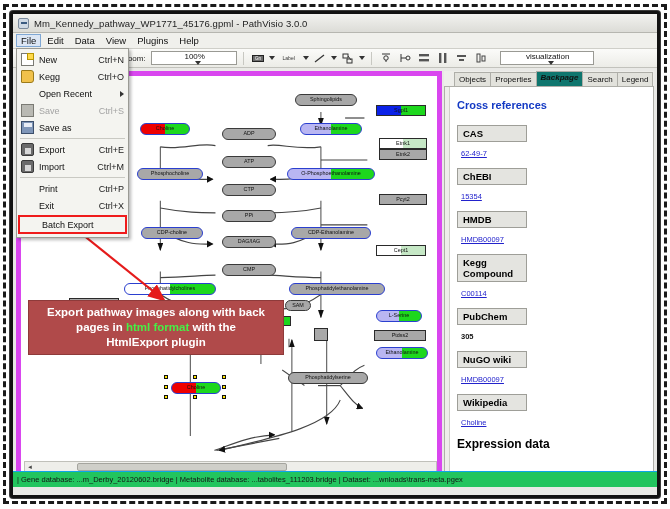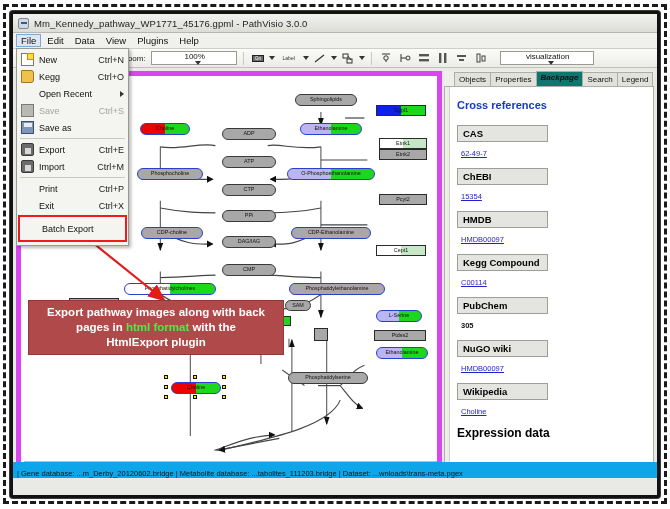--- a/index.html
+++ b/index.html
@@ -108,21 +108,21 @@
   }
   .fm-txt{ flex:1; white-space:nowrap; }
   .fm-key{ font-size:9px; color:#1a1a1a; margin-left:6px; }
   .fm-row.disabled .fm-key{ color:#a3a3a3; }
   .fm-sub-arrow{
     width:0;height:0;border-top:3px solid transparent;border-bottom:3px solid transparent;
     border-left:4px solid #333;
   }
   .fm-sep{ height:1px; background:#c9c9c3; margin:2px 3px; }
   #fm-batch{
-    border:2px solid #ef1b1b; margin:1px 1px; height:27px;
+    border:2px solid #ef1b1b; margin:1px 1px; height:19px;
   }
   
   .ico-new{ background:#fff; border:1px solid #7a7a74; }
   .ico-new::after{content:"";position:absolute;right:-1px;top:-1px;width:5px;height:5px;background:#ffd94a;border:1px solid #b79500;}
   .ico-open{ background:#f0c14b; border:1px solid #9b7a19; border-radius:1px 3px 3px 1px; }
   .ico-save{ background:#b9b9b3; border:1px solid #7a7a74; }
   .ico-saveas{ background:#7f96b8; border:1px solid #3c4f6b; }
   .ico-saveas::after{content:"";position:absolute;left:2px;top:1px;width:8px;height:4px;background:#e8edf5;}
   .ico-imp{ background:#6b6b6b; border:1px solid #3a3a3a; border-radius:2px; }
   .ico-imp::after{content:"";position:absolute;left:3px;top:4px;width:6px;height:6px;background:#d8d8d8;}
@@ -174,34 +174,34 @@
     position:absolute; left:0; top:0; bottom:0; width:5px; background:#eeeeea;
     border-right:1px solid #cfcfc9;
   }
   #bp-title{
     font-size:11px; font-weight:bold; color:#1339c4; margin:4px 0 14px 0;
   }
   .bp-block{ margin-bottom:8px; }
   .bp-head{
     background:#e4e4e0; border:1px solid #9e9e98;
     font-size:9.5px; font-weight:bold; color:#000;
-    padding:2px 5px; width:91px;
+    padding:2px 5px; width:70px;
   }
   .bp-val{
     font-size:7.5px; margin:3px 0 0 4px; color:#2222cc;
     text-decoration:underline; display:inline-block;
   }
   .bp-val.plain{ color:#111; text-decoration:none; font-weight:bold; }
   #bp-expr{
     font-size:12px; font-weight:bold; color:#000; margin-top:8px;
   }
   
   #statusbar{
-    position:absolute; left:0; bottom:17px; width:100%; height:16px;
-    background:#0ea5e9; border-top:7px solid #0ea5e9;
+    position:absolute; left:0; bottom:8px; width:100%; height:16px;
+    background:#22c55e; border-top:1px solid #0ea5e9;
     display:flex; align-items:center; padding-left:4px;
     font-size:7.5px; color:#141414; white-space:nowrap;
   }
   
   #callout{
     position:absolute; left:7px; top:224px; width:256px; height:55px;
     background:#b04a4a; border:1px solid #8e3a3a;
     color:#ffffff; font-weight:bold; font-size:11.5px;
     display:flex; align-items:center; justify-content:center; text-align:center;
     line-height:1.28; padding:0 6px; z-index:40;

